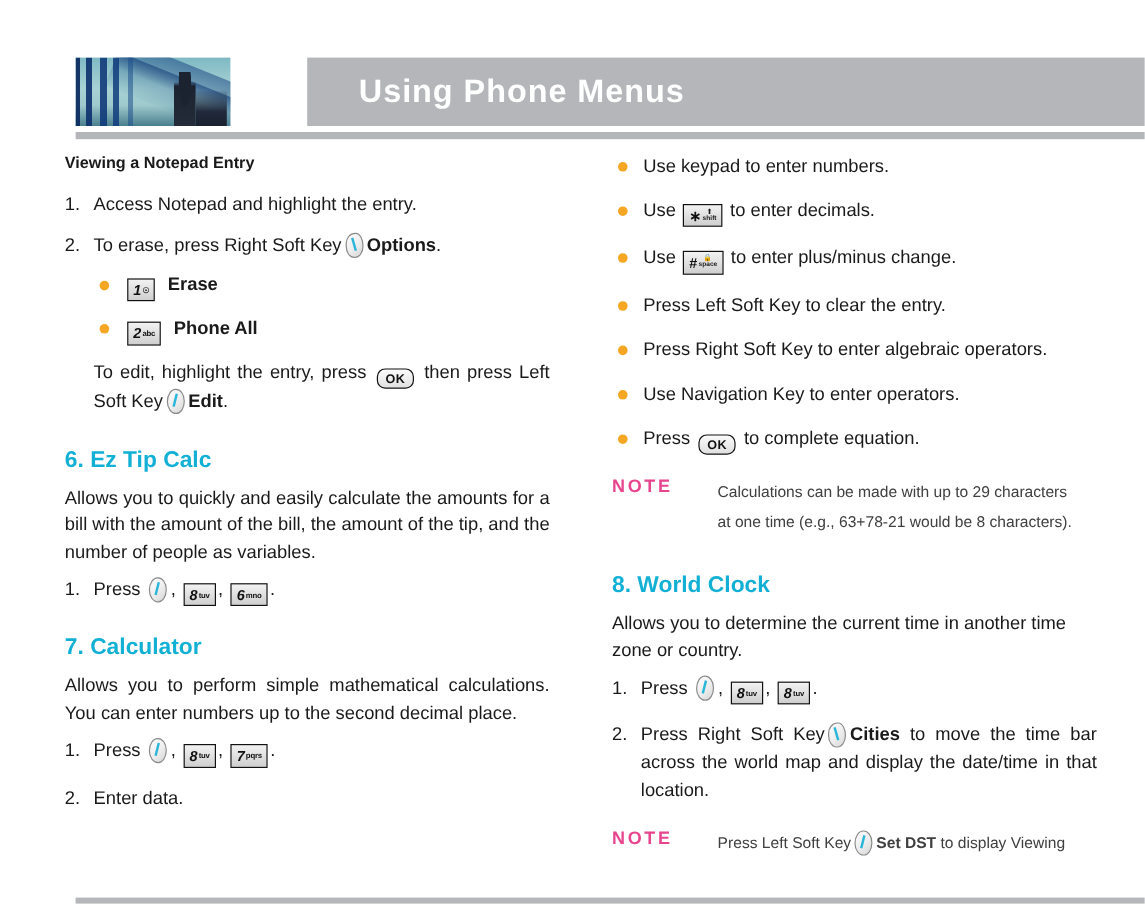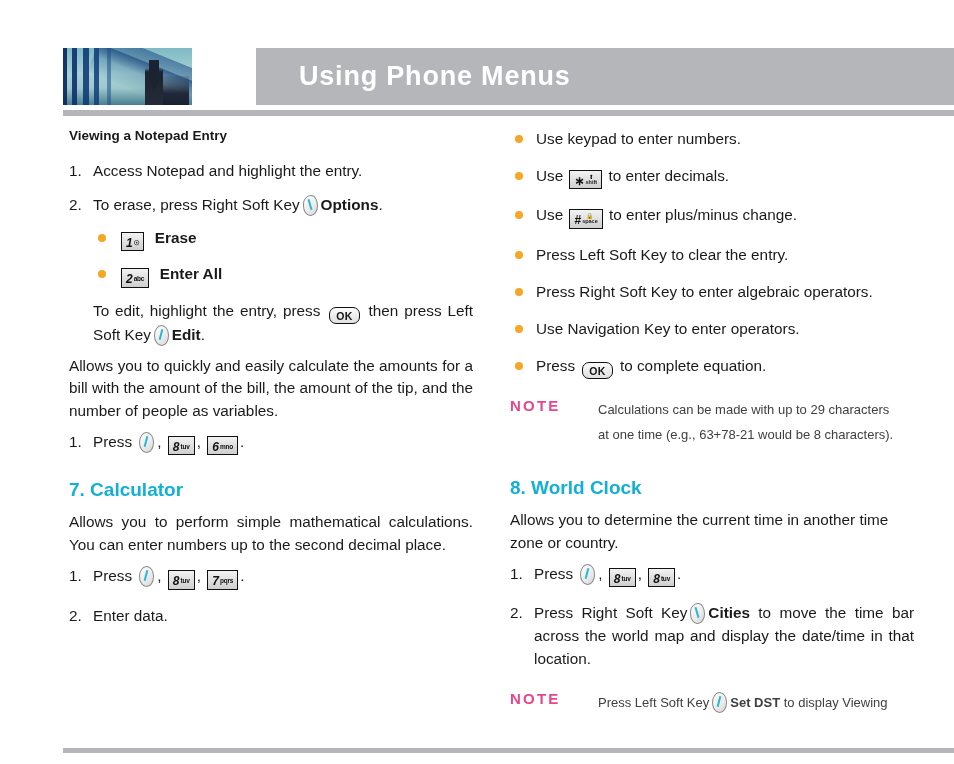--- a/index.html
+++ b/index.html
@@ -63,21 +63,21 @@
     display:flex;align-items:center;
     font-size:27px;font-weight:bold;color:#ffffff;
     letter-spacing:.8px;
   }
   .header-rule{
     position:absolute;left:63px;top:62px;width:891px;height:6px;background:#b4b6ba;
   }
 
   
   .col{position:absolute;top:80px;width:404px;}
-  .col-left{left:69px;}
+  .col-left{left:54px;}
   .col-right{left:510px;}
 
   h3.sub{
     font-size:13.5px;font-weight:bold;margin:0 0 16px 0;color:#1a1a1a;
   }
   h2.section{
     font-size:19px;font-weight:bold;color:#13b0d5;margin:0 0 10px 0;
   }
   p.body{
     font-size:15.3px;line-height:22.5px;margin:0 0 8px 0;color:#1a1a1a;
@@ -227,27 +227,28 @@
     <div class="indent-block">
       <ul class="sub-bullets">
         <li>
           <span class="dot"></span>
           <span class="keybox"><span class="kn">1</span><span class="ks">☉</span></span>
           &nbsp;<b class="bold">Erase</b>
         </li>
         <li>
           <span class="dot"></span>
           <span class="keybox"><span class="kn">2</span><span class="ks">abc</span></span>
-          &nbsp;<b class="bold">Enter All</b>
+          &nbsp;<b class="bold">Phone All</b>
         </li>
       </ul>
 
       <p class="body"><span>To edit, highlight the entry, press</span> <span class="okkey">OK</span> <span>then press Left Soft Key</span><span class="softkey left"><span class="body"></span><span class="slash"></span></span><b class="bold">Edit</b><span>.</span></p>
     </div>
 
+    <h2 class="section" style="margin-top:26px;">6. Ez Tip Calc</h2>
     <p class="body">Allows you to quickly and easily calculate the amounts for a bill with the amount of the bill, the amount of the tip, and the number of people as variables.</p>
     <ol class="steps">
       <li>
         <span class="num">1.</span>
         <span>Press</span>
         <span class="softkey left"><span class="body"></span><span class="slash"></span></span>,
         <span class="keybox"><span class="kn">8</span><span class="ks">tuv</span></span>,
         <span class="keybox"><span class="kn">6</span><span class="ks">mno</span></span><span>.</span>
       </li>
     </ol>

